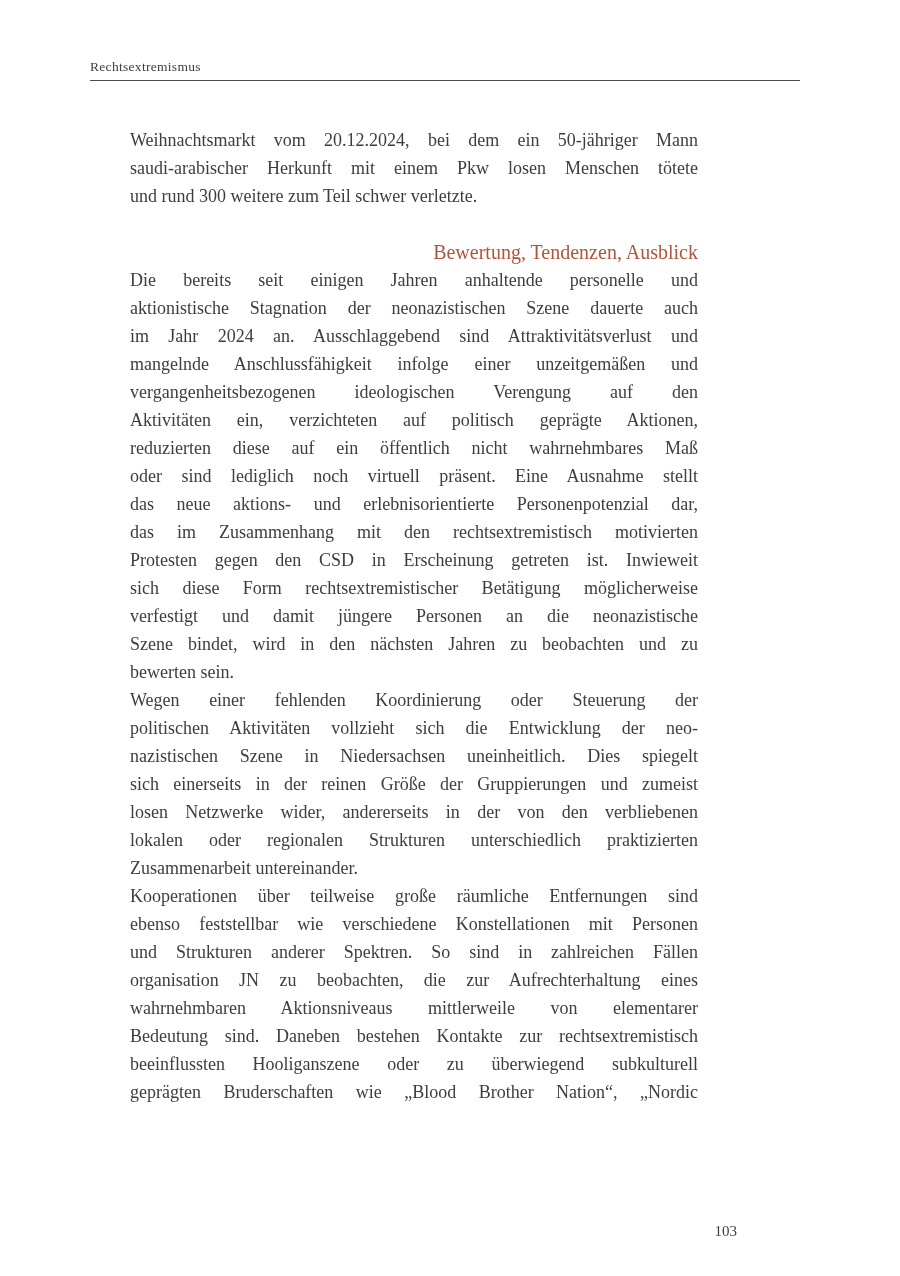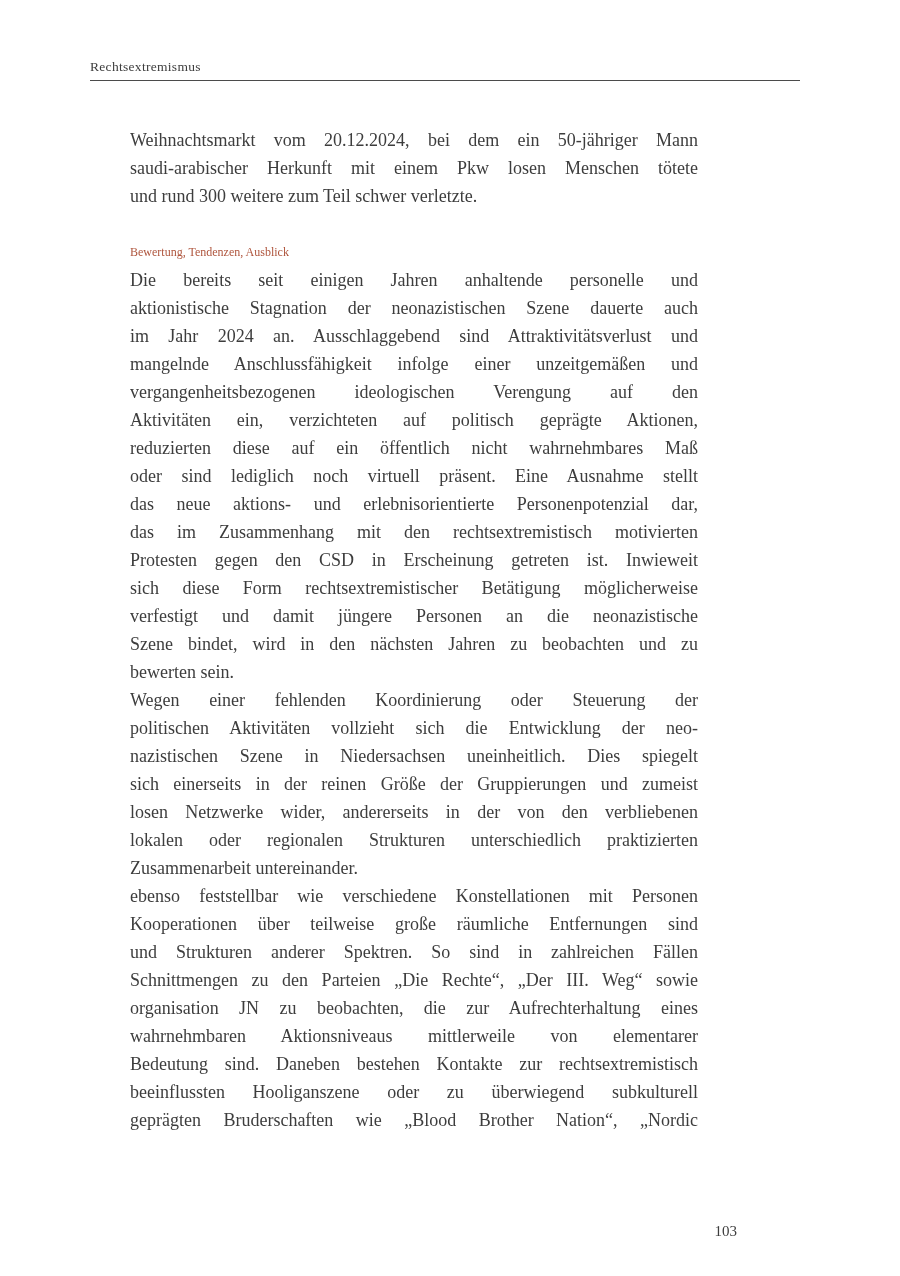--- a/index.html
+++ b/index.html
@@ -52,22 +52,23 @@
     text-align:justify;
     text-align-last:justify;
     white-space:normal;
   }
   .para .line.last{
     text-align-last:left;
   }
   .subheading{
     margin-top:28px;
     color:var(--heading-color);
-    font-size:12px;
+    font-size:20px;
     line-height:28px;
+    text-align:right;
   }
   .tab-marker{
     position:absolute;
     left:867px;
     top:298px;
     width:31px;
     height:90px;
     background:var(--tab-color);
   }
   .page-number{
@@ -115,24 +116,23 @@
       <div class="para">
         <div class="line">Wegen einer fehlenden Koordinierung oder Steuerung der</div>
         <div class="line">politischen Aktivitäten vollzieht sich die Entwicklung der neo-</div>
         <div class="line">nazistischen Szene in Niedersachsen uneinheitlich. Dies spiegelt</div>
         <div class="line">sich einerseits in der reinen Größe der Gruppierungen und zumeist</div>
         <div class="line">losen Netzwerke wider, andererseits in der von den verbliebenen</div>
         <div class="line">lokalen oder regionalen Strukturen unterschiedlich praktizierten</div>
         <div class="line last">Zusammenarbeit untereinander.</div>
       </div>
       <div class="para">
+        <div class="line">Kooperationen über teilweise große räumliche Entfernungen sind</div>
         <div class="line">ebenso feststellbar wie verschiedene Konstellationen mit Personen</div>
-        <div class="line">Kooperationen über teilweise große räumliche Entfernungen sind</div>
         <div class="line">und Strukturen anderer Spektren. So sind in zahlreichen Fällen</div>
-        <div class="line">Schnittmengen zu den Parteien „Die Rechte“, „Der III. Weg“ sowie</div>
         <div class="line">organisation JN zu beobachten, die zur Aufrechterhaltung eines</div>
         <div class="line">wahrnehmbaren Aktionsniveaus mittlerweile von elementarer</div>
         <div class="line">Bedeutung sind. Daneben bestehen Kontakte zur rechtsextremistisch</div>
         <div class="line">beeinflussten Hooliganszene oder zu überwiegend subkulturell</div>
         <div class="line">geprägten Bruderschaften wie „Blood Brother Nation“, „Nordic</div>
       </div>
     </div>
 
   <div class="tab-marker"></div>
 

